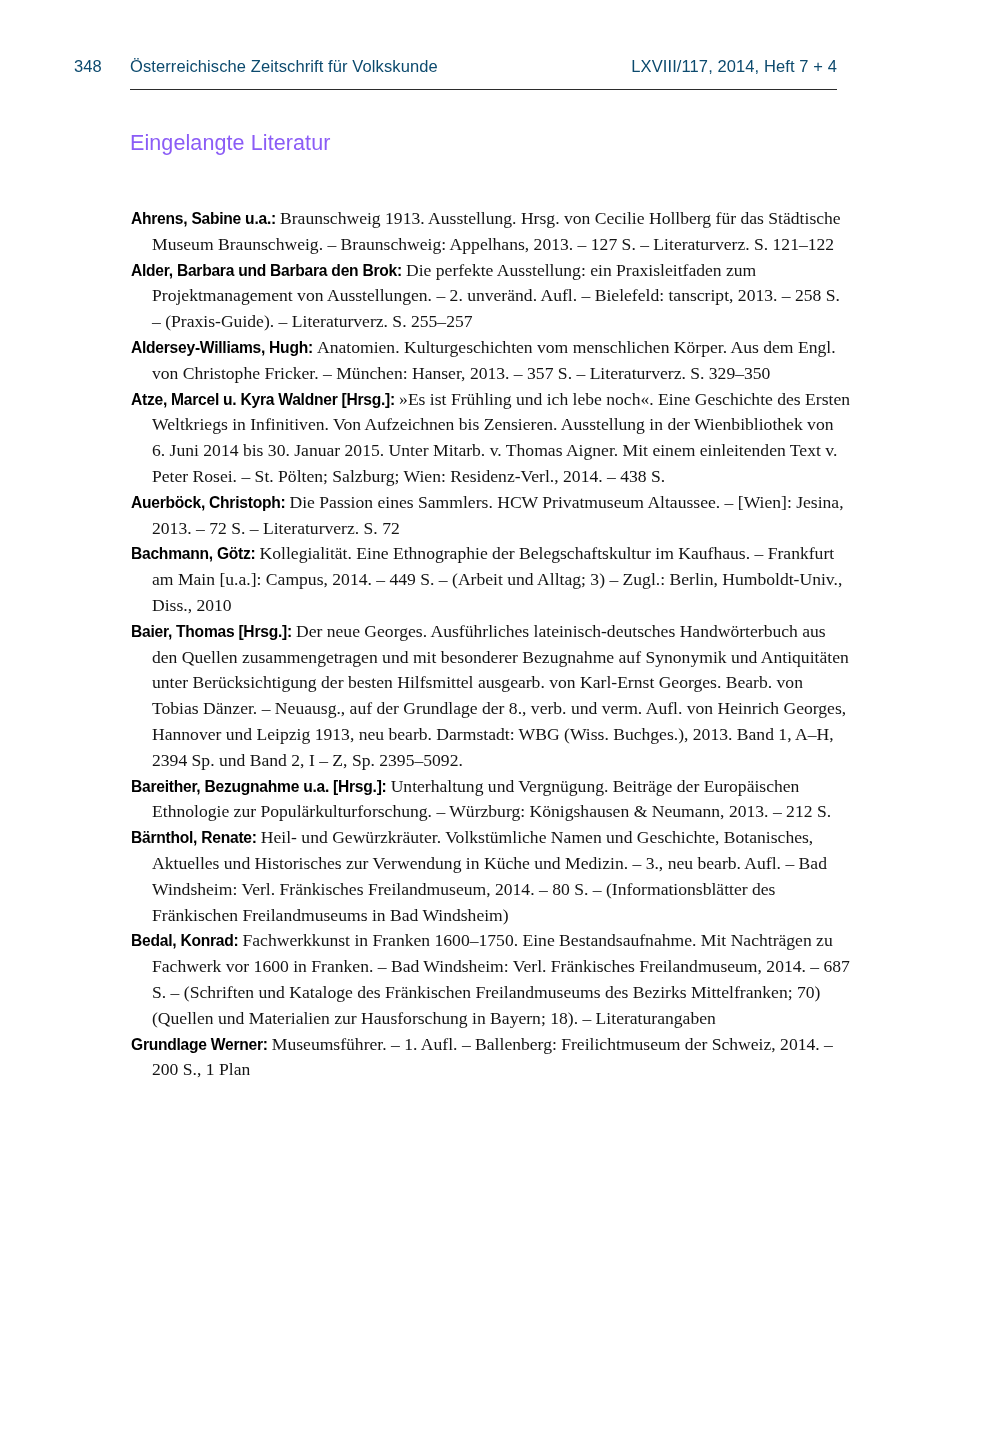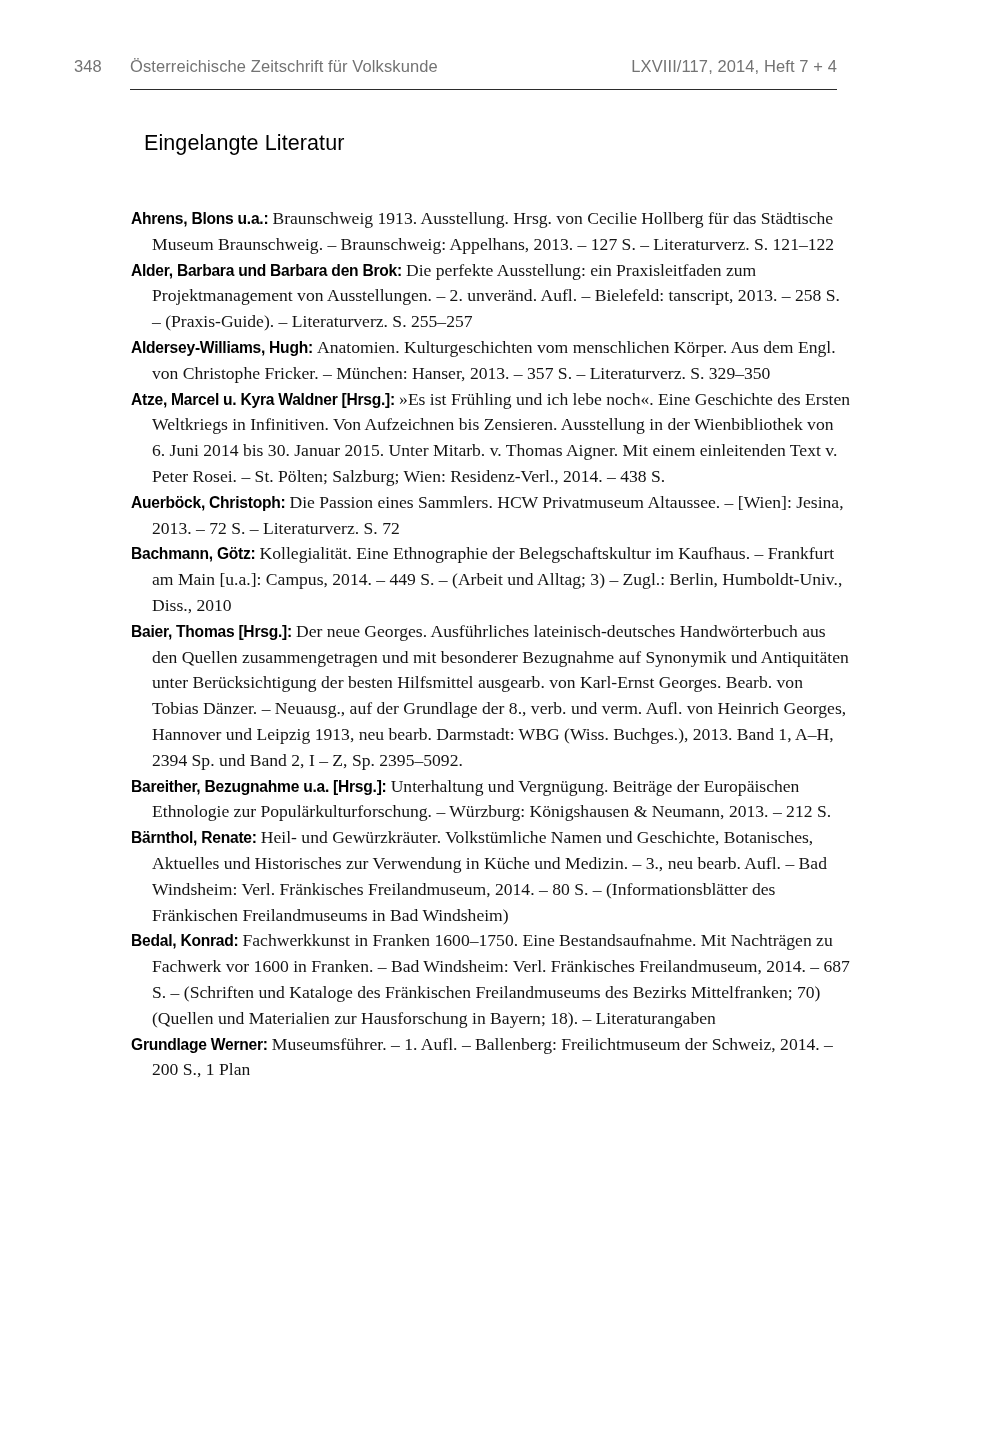--- a/index.html
+++ b/index.html
@@ -18,21 +18,21 @@
   .running-head {
     position: absolute;
     top: 57px;
     left: 74px;
     width: 763px;
     display: flex;
     align-items: baseline;
     font-family: "Liberation Sans", sans-serif;
     font-size: 16.5px;
     letter-spacing: 0.1px;
-    color: #737373;
+    color: #0c4a6e;
   }
   .running-head .page-number {
     width: 56px;
     flex: 0 0 auto;
   }
   .running-head .journal-title {
     flex: 1 1 auto;
   }
   .running-head .issue-info {
     flex: 0 0 auto;
@@ -45,27 +45,27 @@
     left: 130px;
     width: 707px;
     height: 0;
     border-top: 1.6px solid #2b2b2b;
   }
 
   
   .section-title {
     position: absolute;
     top: 131px;
-    left: 144px;
+    left: 130px;
     margin: 0;
     font-family: "Liberation Sans", sans-serif;
     font-weight: 400;
     font-size: 21.5px;
     letter-spacing: 0.1px;
-    color: #000000;
+    color: #8b5cf6;
   }
 
   
   .bibliography {
     position: absolute;
     top: 206px;
     left: 131px;
     width: 720px;
     font-family: "Liberation Serif", serif;
     font-size: 17.6px;
@@ -93,21 +93,21 @@
   <span class="page-number">348</span>
   <span class="journal-title">Österreichische Zeitschrift für Volkskunde</span>
   <span class="issue-info">LXVIII/117, 2014, Heft 7 + 4</span>
 </div>
 
 <div class="head-rule"></div>
 
 <h1 class="section-title">Eingelangte Literatur</h1>
 
 <main class="bibliography">
-  <p class="entry"><span class="author">Ahrens, Blons u.a.: </span><span>Braunschweig 1913. Ausstellung. Hrsg. von Cecilie Hollberg für das Städtische Museum Braunschweig. – Braunschweig: Appelhans, 2013. – 127 S. – Literaturverz. S. 121–122</span></p>
+  <p class="entry"><span class="author">Ahrens, Sabine u.a.: </span><span>Braunschweig 1913. Ausstellung. Hrsg. von Cecilie Hollberg für das Städtische Museum Braunschweig. – Braunschweig: Appelhans, 2013. – 127 S. – Literaturverz. S. 121–122</span></p>
 
   <p class="entry"><span class="author">Alder, Barbara und Barbara den Brok: </span><span>Die perfekte Ausstellung: ein Praxisleitfaden zum Projektmanagement von Ausstellungen. – 2. unveränd. Aufl. – Bielefeld: tanscript, 2013. – 258 S. – (Praxis-Guide). – Literaturverz. S. 255–257</span></p>
 
   <p class="entry"><span class="author">Aldersey-Williams, Hugh: </span><span>Anatomien. Kulturgeschichten vom menschlichen Körper. Aus dem Engl. von Christophe Fricker. – München: Hanser, 2013. – 357 S. – Literaturverz. S. 329–350</span></p>
 
   <p class="entry"><span class="author">Atze, Marcel u. Kyra Waldner [Hrsg.]: </span><span>»Es ist Frühling und ich lebe noch«. Eine Geschichte des Ersten Weltkriegs in Infinitiven. Von Aufzeichnen bis Zensieren. Ausstellung in der Wienbibliothek von 6. Juni 2014 bis 30. Januar 2015. Unter Mitarb. v. Thomas Aigner. Mit einem einleitenden Text v. Peter Rosei. – St. Pölten; Salzburg; Wien: Residenz-Verl., 2014. – 438 S.</span></p>
 
   <p class="entry"><span class="author">Auerböck, Christoph: </span><span>Die Passion eines Sammlers. HCW Privatmuseum Altaussee. – [Wien]: Jesina, 2013. – 72 S. – Literaturverz. S. 72</span></p>
 
   <p class="entry"><span class="author">Bachmann, Götz: </span><span>Kollegialität. Eine Ethnographie der Belegschaftskultur im Kaufhaus. – Frankfurt am Main [u.a.]: Campus, 2014. – 449 S. – (Arbeit und Alltag; 3) – Zugl.: Berlin, Humboldt-Univ., Diss., 2010</span></p>

